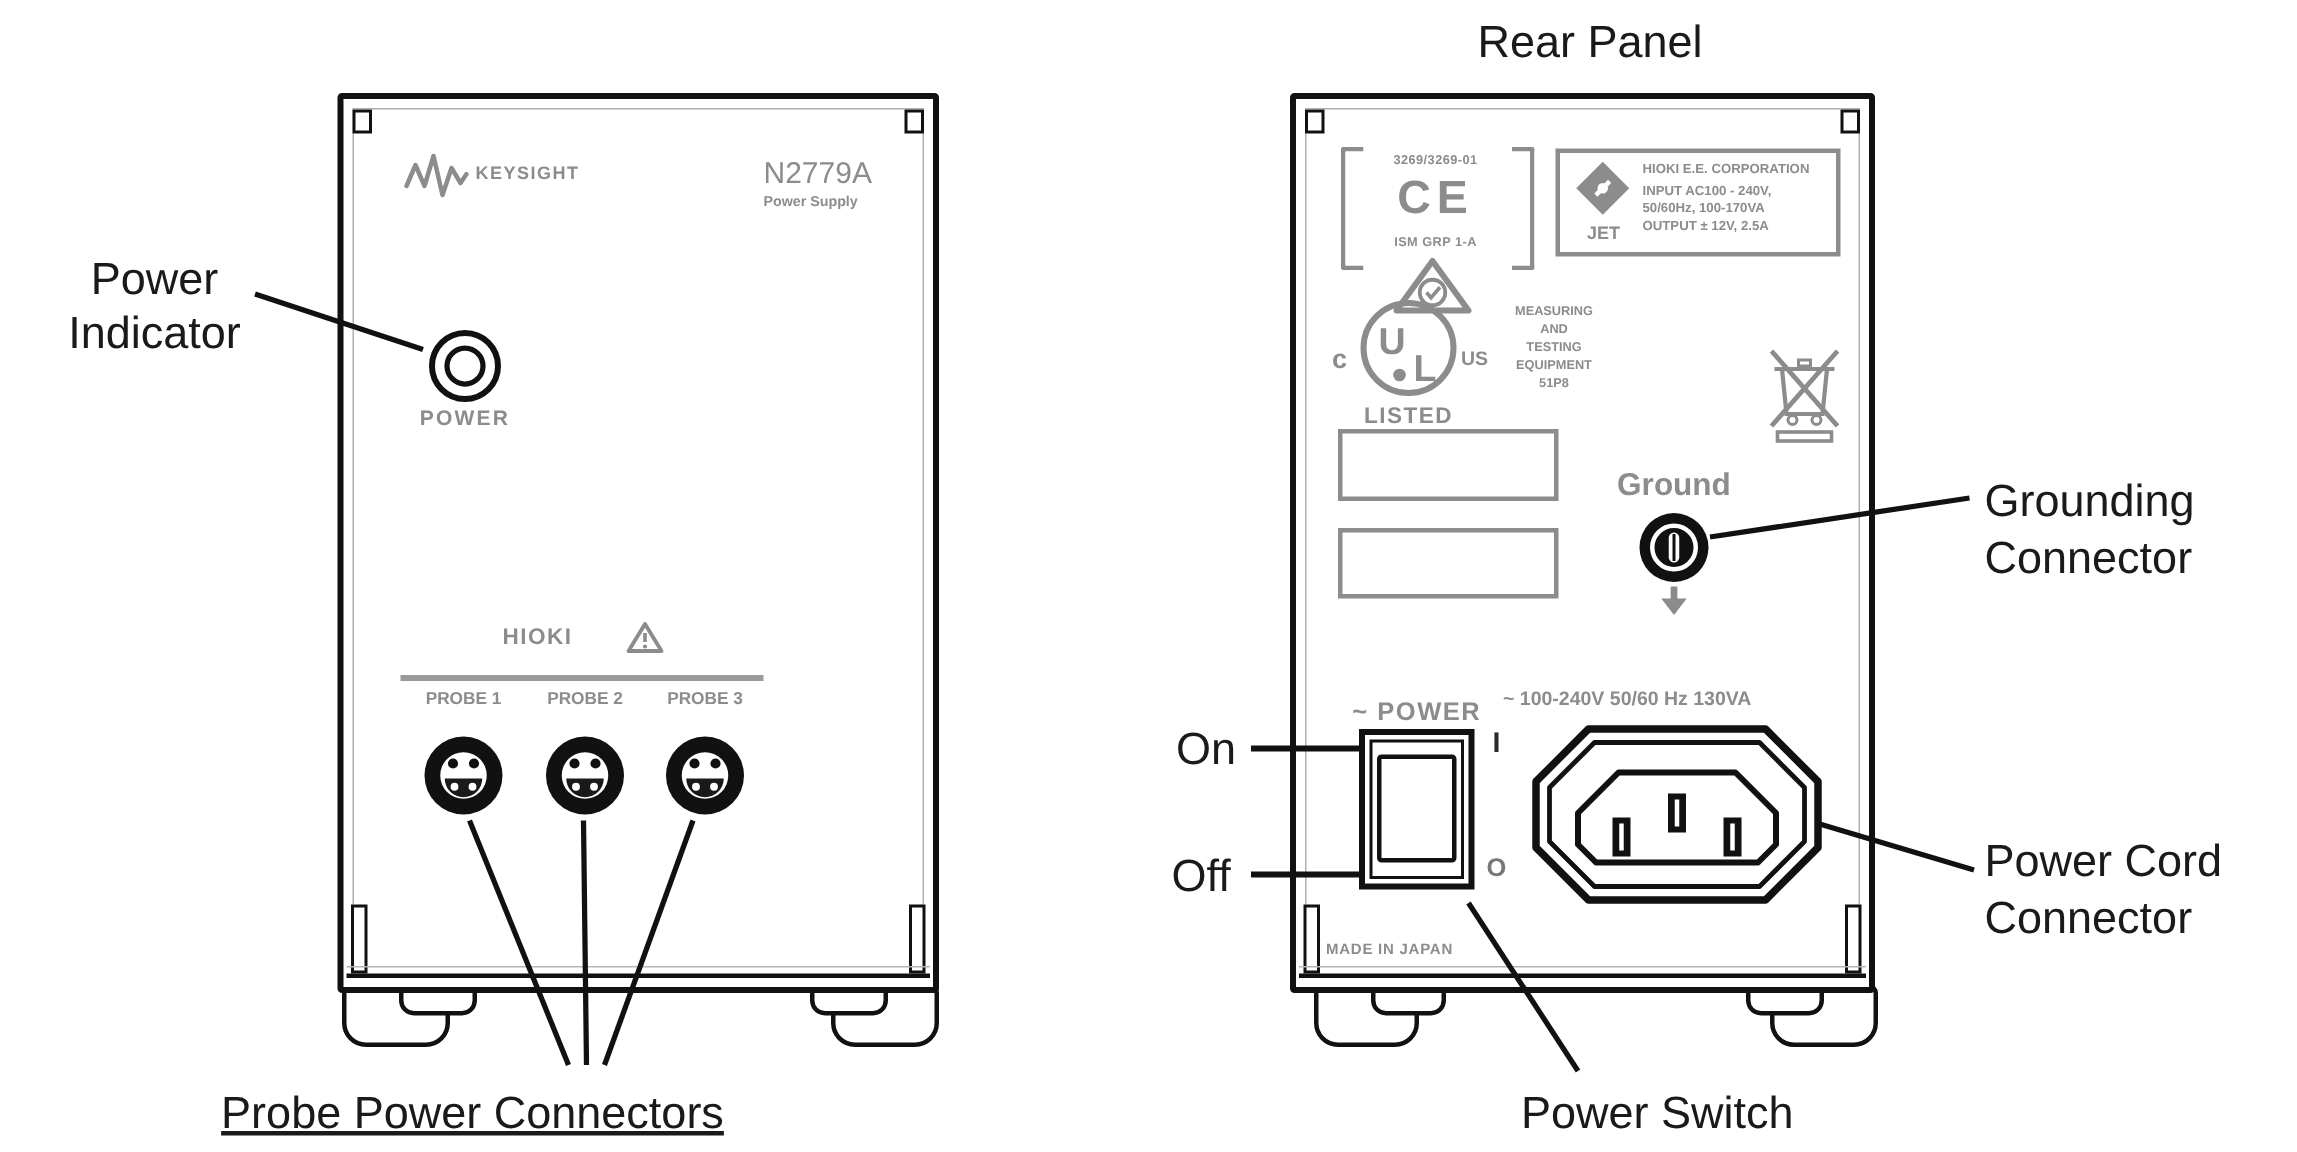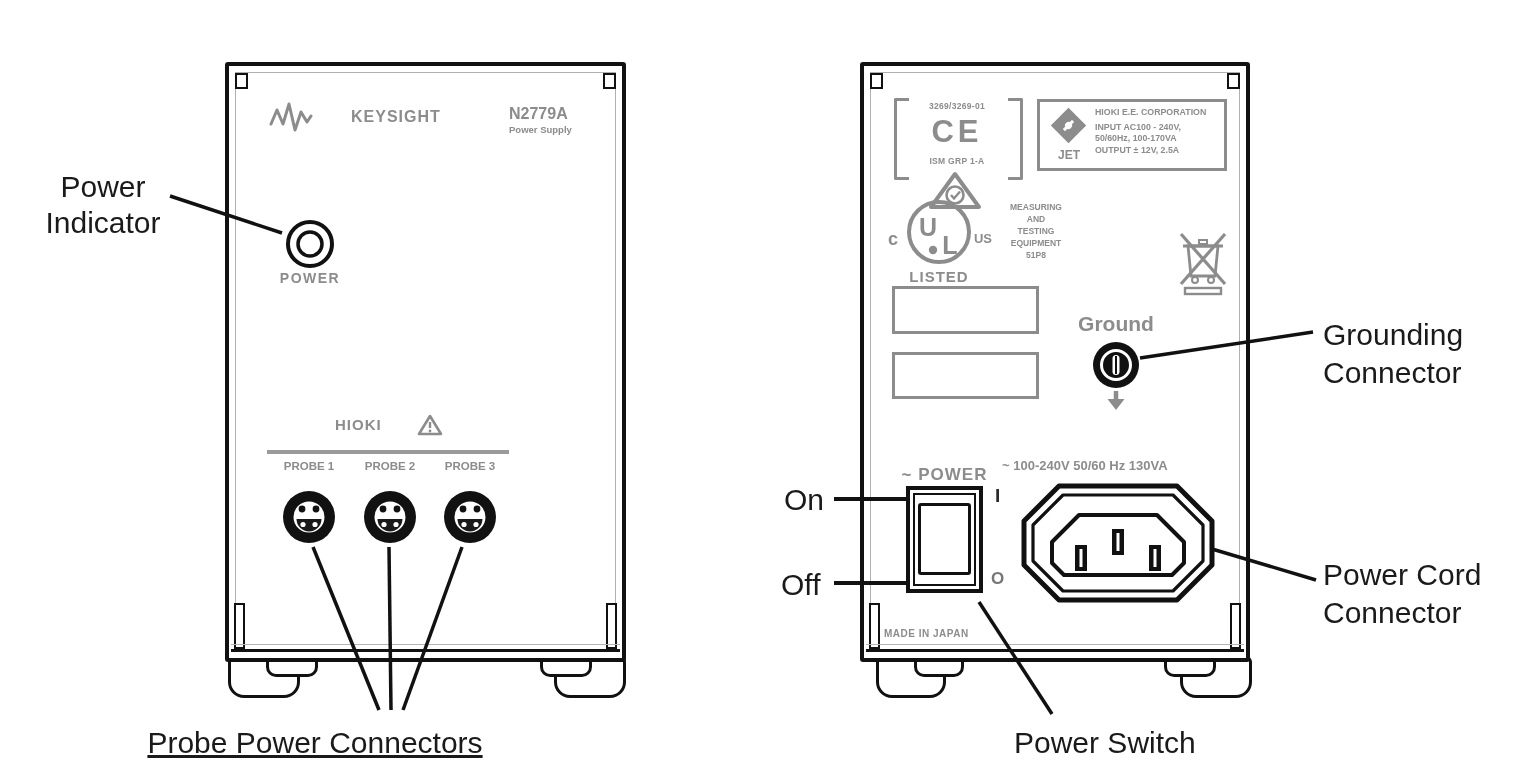--- a/index.html
+++ b/index.html
@@ -17,22 +17,22 @@
   .btab{position:absolute;bottom:9px;width:7px;height:42px;border:2px solid #111;background:#fff;}
   .btab.l{left:5px}.btab.r{right:5px}
   .lip-black{position:absolute;left:2px;right:2px;bottom:6px;border-top:3px solid #111;}
   .lip-gray{position:absolute;left:2px;right:2px;bottom:13px;border-top:1.5px solid #b5b5b5;}
   .foot{position:absolute;background:#fff;border:3.5px solid #111;border-radius:6px 6px 16px 16px;z-index:1;}
   .foot-tab{position:absolute;background:#fff;border:3px solid #111;border-top:2px solid #111;
             border-radius:0 0 10px 10px;z-index:1;}
   .print{color:#8c8c8c;}
   .abs{position:absolute;}
   
-  .brand{font-size:16px;font-weight:bold;letter-spacing:1px;margin-left:34px;}
-  .model-num{font-size:16px;font-weight:bold;}
+  .brand{font-size:12px;font-weight:bold;letter-spacing:1px;}
+  .model-num{font-size:20px;font-weight:normal;}
   .model-sub{font-size:9.5px;font-weight:bold;margin-top:1px;}
   .power-lbl{font-size:14px;font-weight:bold;letter-spacing:1.5px;}
   .output-lbl{font-size:15px;font-weight:bold;letter-spacing:1px;}
   .probe-lbl{font-size:11.5px;font-weight:bold;width:72px;text-align:center;}
   .rule{position:absolute;background:#9a9a9a;height:3.5px;}
   
   .ce-bracket{position:absolute;width:12px;height:76px;border:3px solid #8c8c8c;}
   .ce-bracket.l{border-right:none;border-radius:2px 0 0 2px;}
   .ce-bracket.r{border-left:none;border-radius:0 2px 2px 0;}
   .ce-small{font-size:8.5px;font-weight:bold;letter-spacing:0.3px;width:120px;text-align:center;}
@@ -67,20 +67,21 @@
     <line x1="313" y1="547" x2="379" y2="710" stroke="#111" stroke-width="3.5"></line>
     <line x1="389" y1="547" x2="391" y2="710" stroke="#111" stroke-width="3.5"></line>
     <line x1="462" y1="547" x2="403" y2="710" stroke="#111" stroke-width="3.5"></line>
     <line x1="1140" y1="358" x2="1313" y2="332" stroke="#111" stroke-width="3.5"></line>
     <line x1="1212" y1="549" x2="1316" y2="580" stroke="#111" stroke-width="3.5"></line>
     <line x1="834" y1="499" x2="906" y2="499" stroke="#111" stroke-width="4"></line>
     <line x1="834" y1="583" x2="906" y2="583" stroke="#111" stroke-width="4"></line>
     <line x1="979" y1="602" x2="1052" y2="714" stroke="#111" stroke-width="3.5"></line>
   </svg>
 
+  <div class="title" style="left:910px;">Rear Panel</div>
 
   <div class="foot" style="left:228px;top:656px;width:66px;height:36px;"></div>
   <div class="foot-tab" style="left:266px;top:655px;width:46px;height:17px;"></div>
   <div class="foot" style="left:554px;top:656px;width:66px;height:36px;"></div>
   <div class="foot-tab" style="left:540px;top:655px;width:46px;height:17px;"></div>
 
   <div class="foot" style="left:876px;top:656px;width:64px;height:36px;"></div>
   <div class="foot-tab" style="left:914px;top:655px;width:44px;height:17px;"></div>
   <div class="foot" style="left:1180px;top:656px;width:66px;height:36px;"></div>
   <div class="foot-tab" style="left:1164px;top:655px;width:46px;height:17px;"></div>

